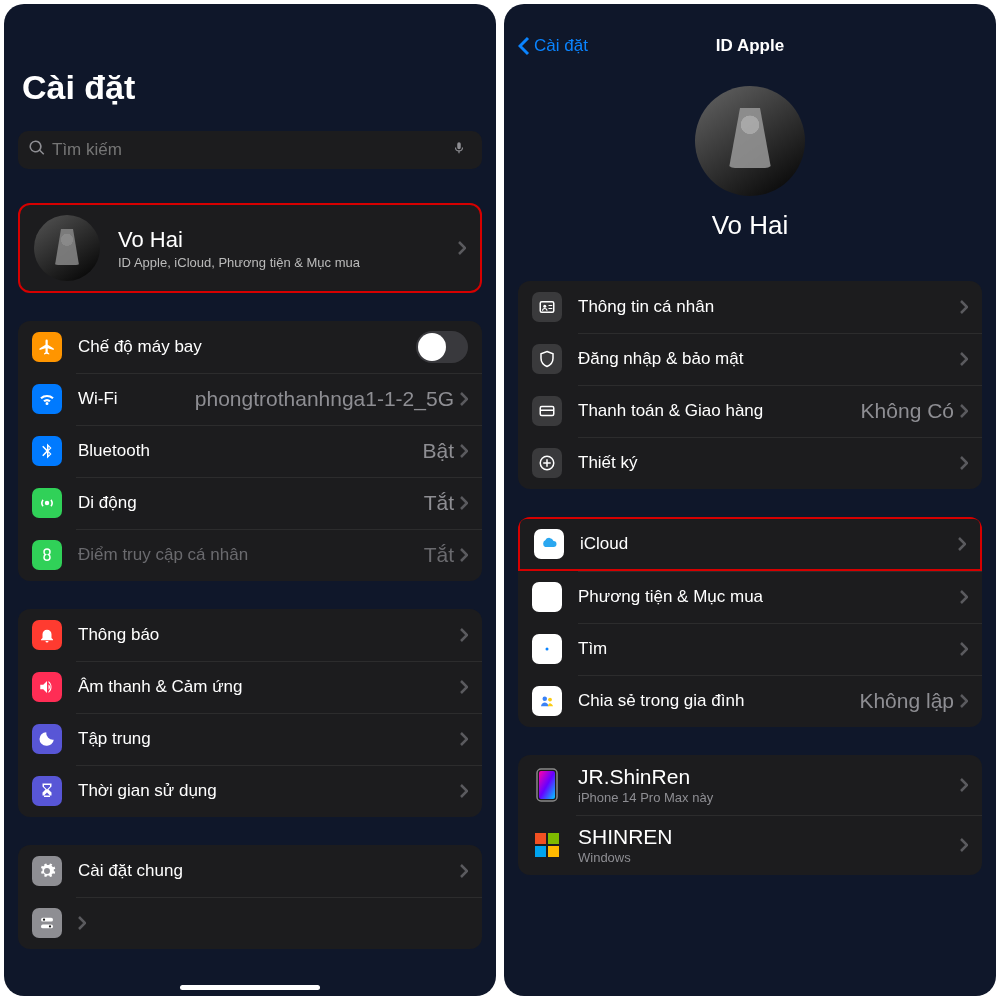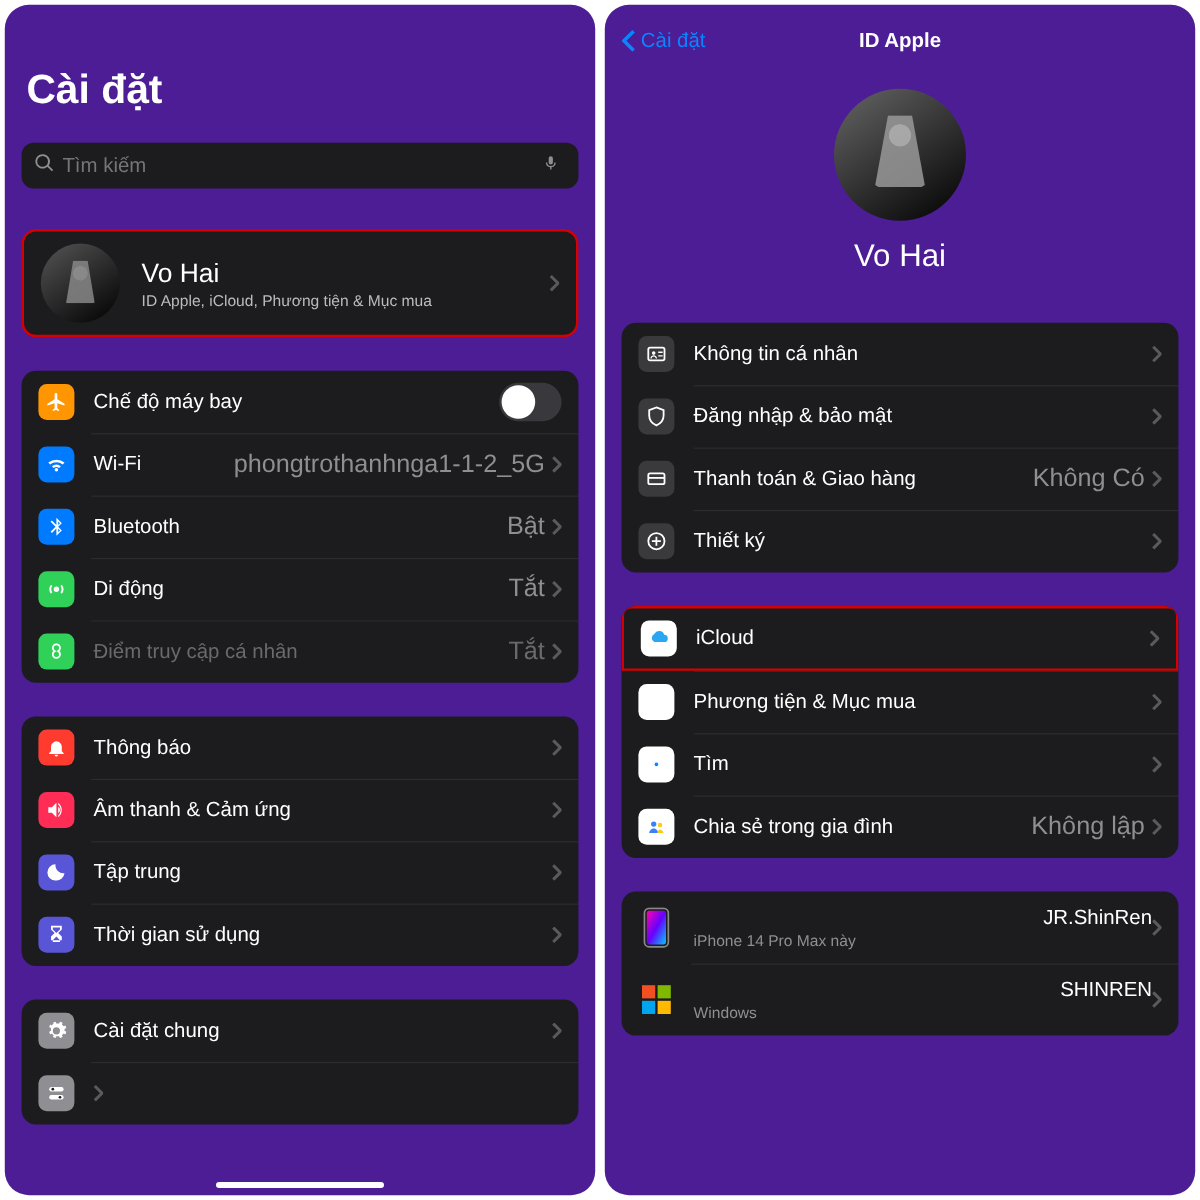--- a/index.html
+++ b/index.html
@@ -7,23 +7,23 @@
     background: #fff;
     font-family: -apple-system, BlinkMacSystemFont, 'Segoe UI', Helvetica, Arial, sans-serif;
     width: 1000px;
     height: 1000px;
     display: flex;
     gap: 8px;
     padding: 4px;
   }
   .phone {
     flex: 1;
-    background: #4c1d95;
+    background: #0f172a;
     border-radius: 20px;
-    padding: 2px 14px 0 14px;
+    padding: 14px 14px 0 14px;
     color: #fff;
     overflow: hidden;
     position: relative;
   }
   .phone h1 {
     font-size: 34px;
     font-weight: 700;
     margin: 50px 0 12px 4px;
   }
   .search-bar {
@@ -187,21 +187,21 @@
   .group2 .row .icon-box { background: #3a3a3c; }
   .group2 .row .icon-box svg { fill: #fff; }
 
   .group3 .icon-box { background: #fff; }
 
   .dev-row { display:flex; align-items:center; padding:10px 14px; min-height:60px; position:relative;}
   .dev-row + .dev-row::before {
     content:''; position:absolute; left:58px; right:0; top:0; height:1px; background:rgba(255,255,255,0.07);
   }
   .dev-icon { width:30px; height:40px; display:flex; align-items:center; justify-content:center; margin-right:16px; flex-shrink:0;}
-  .dev-text .dname { font-size:17px;text-align:right; }
+  .dev-text .dname { font-size:21px; }
   .dev-text .dsub { font-size:13px; color:#8e8e93; margin-top:1px;}
   .home-ind {
     position:absolute;
     bottom:6px; left:50%;
     transform:translateX(-50%);
     width:140px; height:5px;
     background:#fff;
     border-radius:3px;
   }
   
@@ -403,21 +403,21 @@
     <div class="row">
       <div class="icon-box">
           <svg viewBox="0 0 24 24">
             <rect x="3" y="5" width="18" height="14" rx="2" fill="none" stroke="#fff" stroke-width="2"></rect>
             <circle cx="9" cy="11" r="2"></circle>
             <path d="M6 17c0-2 2-3 3-3s3 1 3 3" fill="none" stroke="#fff" stroke-width="1.5"></path>
             <line x1="14" y1="10" x2="19" y2="10" stroke="#fff" stroke-width="1.5"></line>
             <line x1="14" y1="14" x2="19" y2="14" stroke="#fff" stroke-width="1.5"></line>
           </svg>
         </div>
-      <div class="label">Không tin cá nhân</div>
+      <div class="label">Thông tin cá nhân</div>
       <span class="chevron"><svg viewBox="0 0 8 14">
             <polyline points="1,1 7,7 1,13"></polyline>
           </svg></span>
     </div>
     <div class="row">
       <div class="icon-box">
           <svg viewBox="0 0 24 24">
             <path d="M12 2l8 3v6c0 5-3.5 9-8 11-4.5-2-8-6-8-11V5l8-3z" fill="none" stroke="#fff" stroke-width="2"></path>
           </svg>
         </div>

